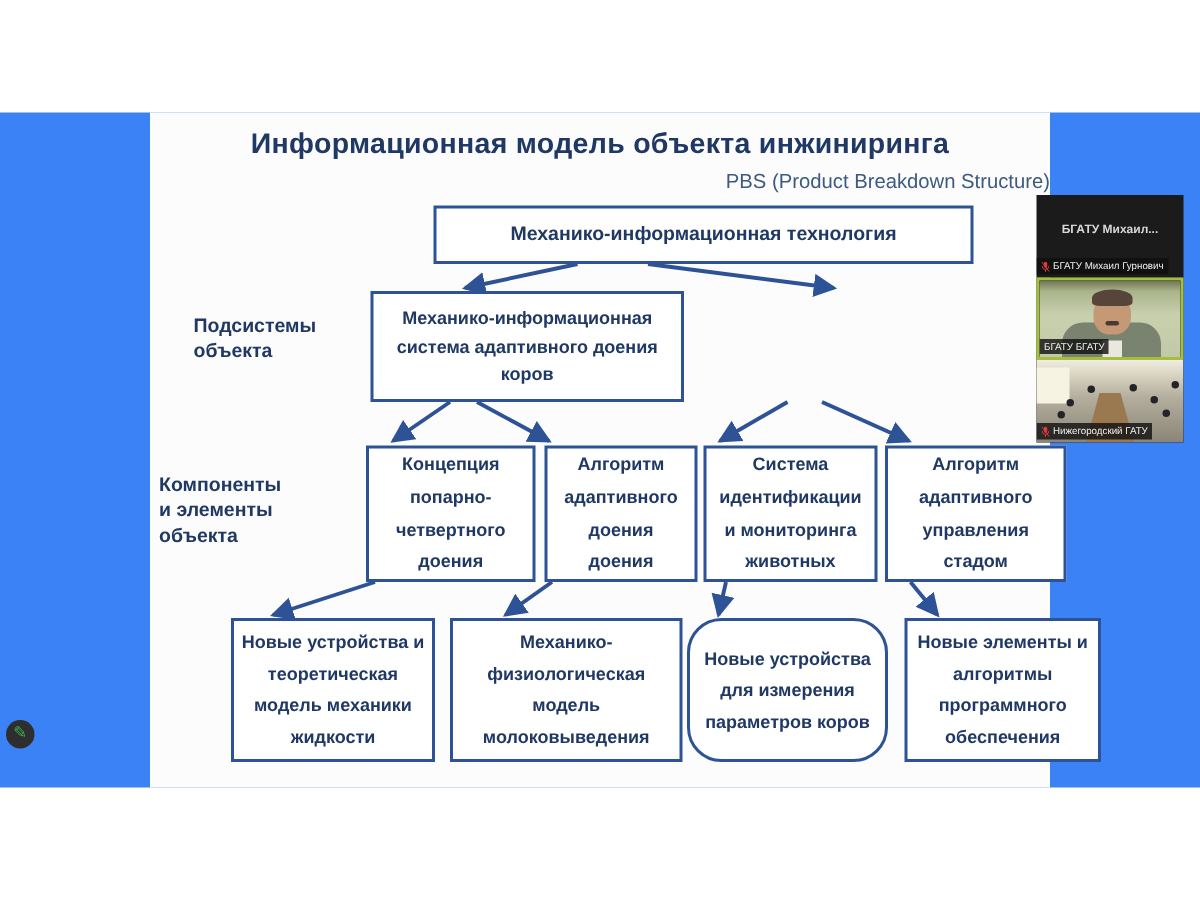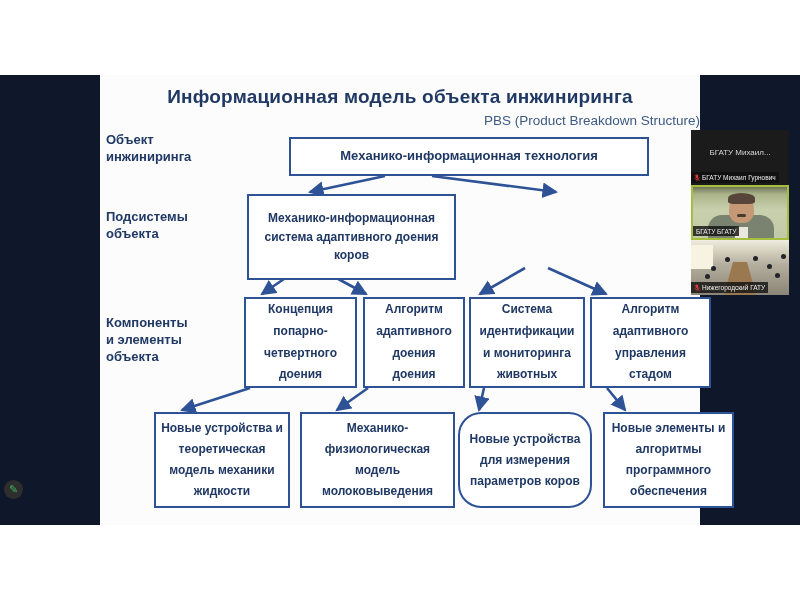--- a/index.html
+++ b/index.html
@@ -1,55 +1,55 @@
 <!DOCTYPE html>
 <html><head>
 <meta charset="utf-8">
 <style>
   * { margin:0; padding:0; box-sizing:border-box; }
   html,body { width:800px; height:600px; background:#ffffff; overflow:hidden;
               font-family:"Liberation Sans", sans-serif; }
   .stage { position:relative; width:800px; height:600px; }
 
   
-  .share-area { position:absolute; left:0; top:75px; width:800px; height:450px; background:#0f172a; }
+  .share-area { position:absolute; left:0; top:75px; width:800px; height:450px; background:#3b82f6; }
   .slide { position:absolute; left:100px; top:0; width:600px; height:450px; background:#fcfcfc; }
 
   .slide-title { position:absolute; top:11px; left:0; width:100%; text-align:center;
                  font-size:19px; font-weight:bold; color:#1f3864; letter-spacing:.2px; }
   .slide-subtitle { position:absolute; top:38px; left:0; width:100%; text-align:right;
                     font-size:13.5px; color:#3d5a80; }
 
   .row-label { position:absolute; left:6px; color:#1f3864; font-weight:bold; font-size:13px;
                line-height:1.3; white-space:pre-line; }
-  #rl0 { top:57px; } #rl1 { top:134px; } #rl2 { top:240px; }
+  #rl0 { top:57px; } #rl1 { top:134px;margin-left:23px; } #rl2 { top:240px; }
 
   .node { position:absolute; background:#ffffff; border:2px solid #2e5296; color:#1f3864;
           font-weight:bold; display:flex; align-items:center; justify-content:center;
           text-align:center; font-size:12px; line-height:1.55; padding:3px 5px;margin-left:44px; }
   #l1   { left:145px; top:62px;  width:360px; height:39px;  font-size:13px; }
-  #l2-0 { left:103px; top:119px; width:209px; height:86px; }
+  #l2-0 { left:103px; top:119px; width:209px; height:74px; }
   #l2-1 { left:316px; top:119px; width:236px; height:74px; }
   #l3-0 { left:100px; top:222px; width:113px; height:91px; line-height:1.8; }
   #l3-1 { left:219px; top:222px; width:102px; height:91px; line-height:1.8; }
   #l3-2 { left:325px; top:222px; width:116px; height:91px; line-height:1.8; }
   #l3-3 { left:446px; top:222px; width:121px; height:91px; line-height:1.8; }
   #l4-0 { left:10px;  top:337px; width:136px; height:96px; line-height:1.75; }
   #l4-1 { left:156px; top:337px; width:155px; height:96px; line-height:1.75; }
   #l4-2 { left:314px; top:337px; width:134px; height:96px; line-height:1.75;border-radius:23px; }
   #l4-3 { left:459px; top:337px; width:131px; height:96px; line-height:1.75; }
 
   .arrows { position:absolute; left:0; top:0; width:600px; height:450px; }
 
   
   .video-panel { position:absolute; left:691px; top:130px; width:98px; }
   .thumb { position:relative; width:98px; height:55px; background:#161616; overflow:hidden; }
   .thumb.novideo { background:#1b1b1b; }
   .center-name { position:absolute; top:18px; left:0; width:100%; text-align:center;
-                 color:#d8d8d8; font-size:8px; font-weight:normal; }
+                 color:#d8d8d8; font-size:8px; font-weight:bold; }
   .name-tag { position:absolute; left:0; bottom:2px; display:flex; align-items:center; gap:2px;
               background:rgba(15,15,15,.8); color:#efefef; font-size:6.5px;
               padding:1.5px 3px; max-width:96px; white-space:nowrap; }
   .thumb.speaker { border:2px solid #a4bf3e; }
 
   
   .sp-wall { position:absolute; inset:0;
              background:linear-gradient(180deg,#6d7455 0%,#aab48a 14%,#c8d0ae 45%,#c2c9a8 100%); }
   .sp-jacket { position:absolute; left:15px; bottom:-7px; width:66px; height:30px;
                background:#79836f; border-radius:14px 14px 0 0; }
@@ -101,22 +101,20 @@
           <line x1="150" y1="313" x2="82" y2="335" marker-end="url(#ah)"></line>
           <line x1="268" y1="313" x2="237" y2="335" marker-end="url(#ah)"></line>
           <line x1="384" y1="313" x2="379" y2="335" marker-end="url(#ah)"></line>
           <line x1="507" y1="313" x2="525" y2="335" marker-end="url(#ah)"></line>
         </g>
       </svg>
 
       <div class="slide-title">Информационная модель объекта инжиниринга</div>
       <div class="slide-subtitle">PBS (Product Breakdown Structure)</div>
 
-      <div class="row-label" id="rl0">Объект
-инжиниринга</div>
       <div class="row-label" id="rl1">Подсистемы
 объекта</div>
       <div class="row-label" id="rl2">Компоненты
 и элементы
 объекта</div>
 
       <div class="node" id="l1">Механико-информационная технология</div>
       <div class="node" id="l2-0">Механико-информационная система адаптивного доения коров</div>
       <div class="node" id="l3-0">Концепция попарно-четвертного доения</div>
       <div class="node" id="l3-1">Алгоритм адаптивного доения доения</div>

